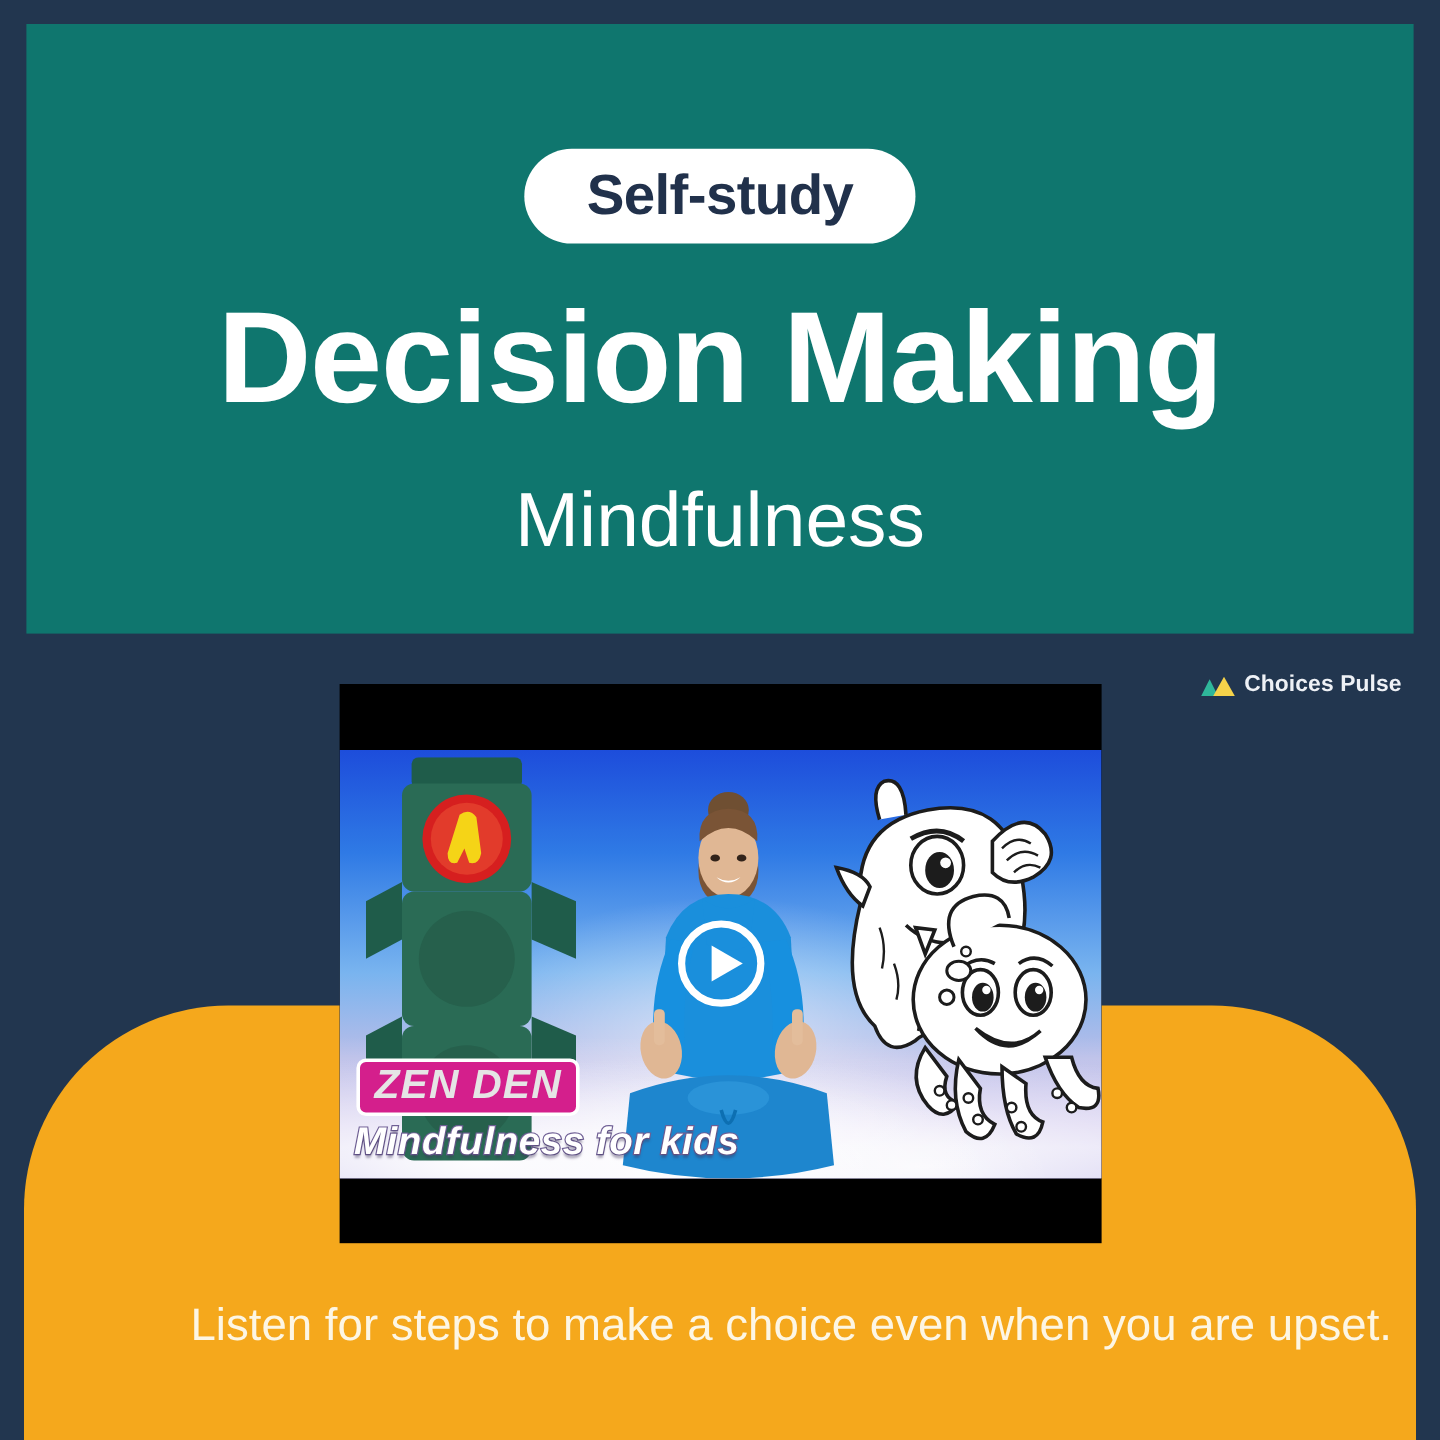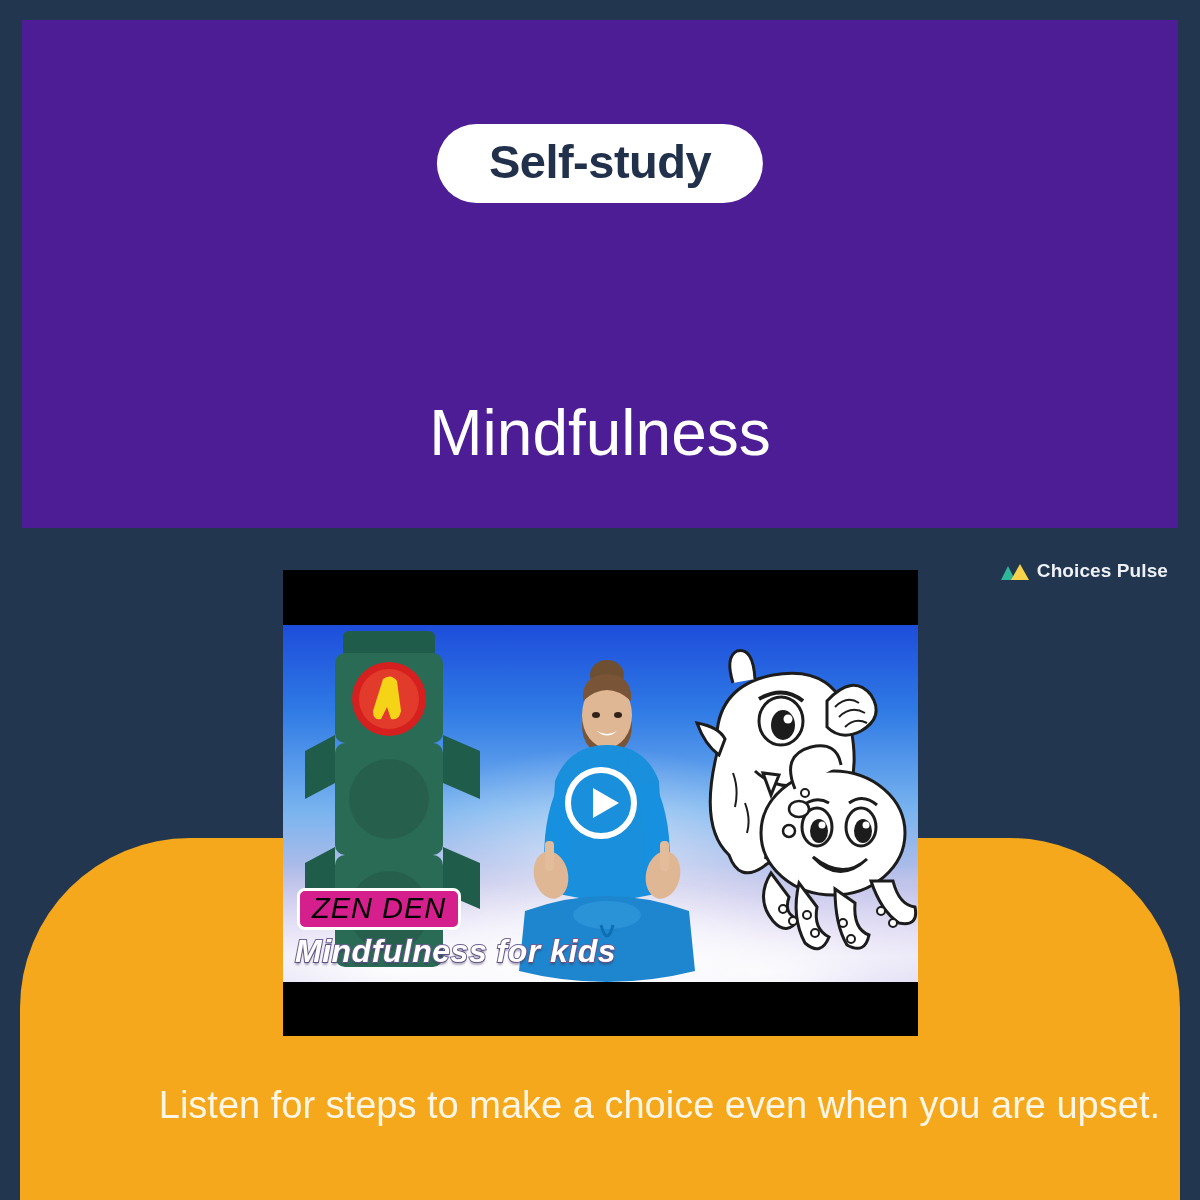--- a/index.html
+++ b/index.html
@@ -32,21 +32,21 @@
     z-index: 1;
   }
 
   
   .header-panel {
     position: absolute;
     left: 22px;
     top: 20px;
     width: 1156px;
     height: 508px;
-    background: #4c1d95;
+    background: #0f766e;
     z-index: 2;
   }
 
   .pill {
     position: absolute;
     left: 50%;
     transform: translateX(-50%);
     top: 104px;
     background: #ffffff;
     border-radius: 48px;
@@ -180,24 +180,24 @@
   .zen-badge {
     position: absolute;
     left: 14px;
     bottom: 52px;
     background: #d41f8c;
     border: 3px solid #ffffff;
     border-radius: 8px;
     padding: 2px 12px 4px 12px;
   }
   .zen-badge span {
-    font-size: 29px;
-    font-weight: normal;
+    font-size: 34px;
+    font-weight: bold;
     font-style: italic;
-    color: #000000;
+    color: #e5e5e5;
     letter-spacing: 1px;
     line-height: 1.05;
     white-space: nowrap;
   }
   .zen-sub {
     position: absolute;
     left: 12px;
     bottom: 12px;
     font-size: 32px;
     font-weight: bold;
@@ -242,20 +242,21 @@
 <div id="slide">
 
   <div class="orange-shape"></div>
 
   <div class="header-panel">
 
     <div class="pill">
       <span class="pill-label">Self-study</span>
     </div>
 
+    <div class="headline">Decision Making</div>
 
     <div class="subhead">Mindfulness</div>
   </div>
 
   <div class="brand">
     <svg class="brand-mark" viewBox="0 0 30 20">
       <path d="M1 19 L8 5 L15 19 Z" fill="#2fb79a"></path>
       <path d="M11 19 L20 3 L29 19 Z" fill="#f6d34a"></path>
     </svg>
     <span class="brand-name">Choices Pulse</span>

